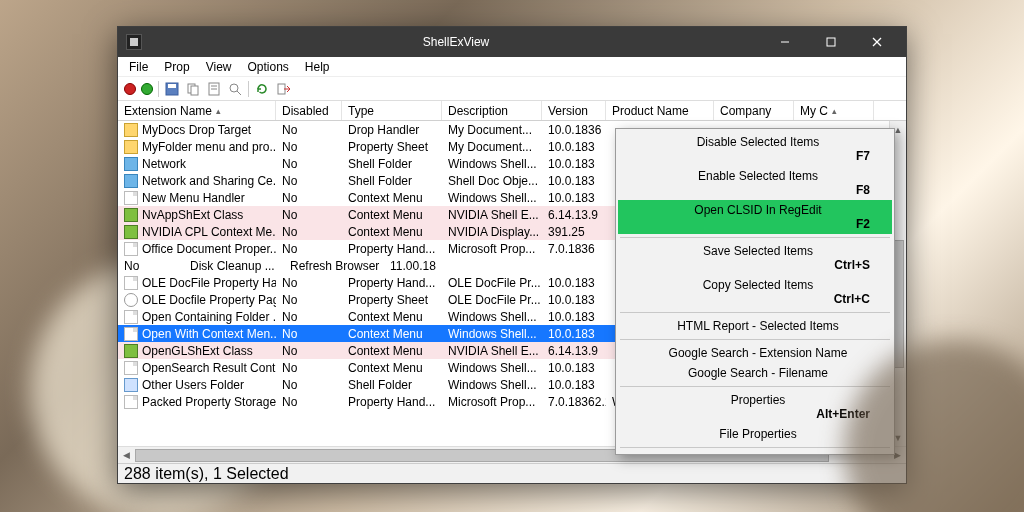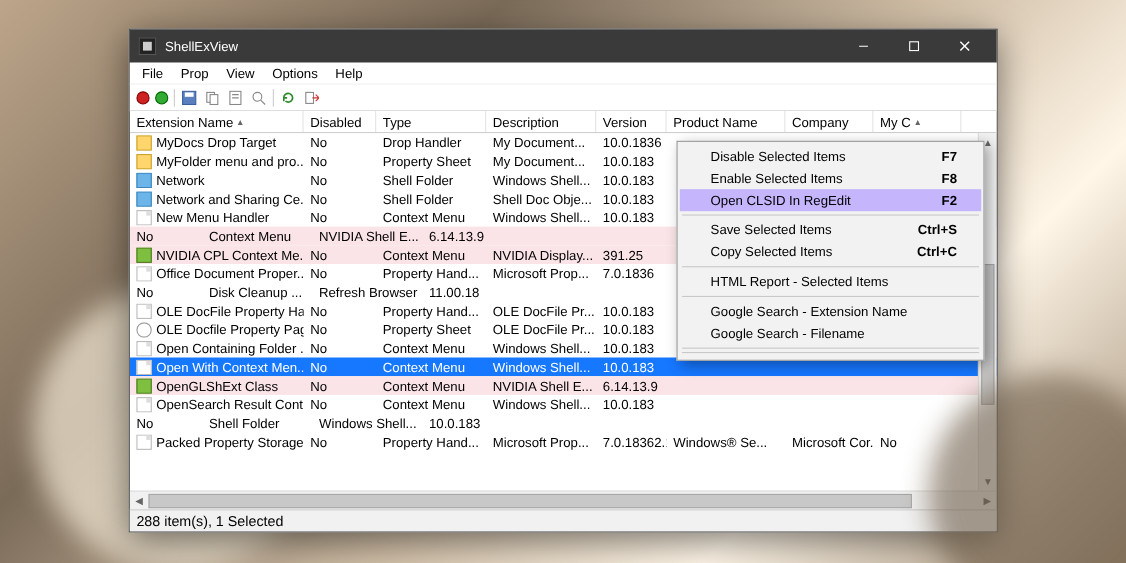--- a/index.html
+++ b/index.html
@@ -21,21 +21,21 @@
   box-shadow: 0 8px 30px rgba(0,0,0,.5);
   display:flex; flex-direction:column;
   font-size:12px;
 }
 .titlebar {
   height:30px; background:#3a3a3a; color:#fff;
   display:flex; align-items:center; padding:0 6px 0 8px;
 }
 .titlebar .icon { width:16px;height:16px;background:#222;border:1px solid #555;margin-right:8px;display:flex;align-items:center;justify-content:center;font-size:10px;}
 .titlebar .icon svg { width:10px;height:10px;fill:#ccc;}
-.titlebar .title { flex:1; font-size:12px; }
+.titlebar .title { flex:1; font-size:12px;text-align:center; }
 .winbtn { width:46px; height:30px; display:flex; align-items:center; justify-content:center; color:#fff; }
 .winbtn svg { width:10px;height:10px; stroke:#fff; fill:none; stroke-width:1;}
 .winbtn.close svg { stroke-width:1.3;}
 .menubar { height:20px; background:#fff; display:flex; gap:2px; padding:2px 4px 16px; border-bottom:1px solid #eee;}
 .menubar span { padding:1px 7px; font-size:12px; cursor:default;}
 .toolbar { height:24px; background:#fff; display:flex; align-items:center; gap:5px; padding:2px 6px; border-bottom:1px solid #ddd;}
 .tb { width:16px;height:16px; display:flex;align-items:center;justify-content:center;}
 .tb.red  { width:12px;height:12px;border-radius:50%;background:#c22;border:1px solid #800;}
 .tb.green{ width:12px;height:12px;border-radius:50%;background:#3a3;border:1px solid #060;}
 .tb.sep  { width:1px;height:16px;background:#ccc;}
@@ -61,38 +61,38 @@
 .row .cell .ficon.eye    { background:#fff;border-color:#999;border-radius:50%;}
 
 .c0{width:158px;} .c1{width:66px;} .c2{width:100px;} .c3{width:100px;} .c4{width:64px;}
 .c5{width:108px;} .c6{width:80px;} .c7{width:80px;}
 
 .hscroll { height:17px; background:#f1f1f1; border-top:1px solid #ddd; display:flex; align-items:center;}
 .hscroll .arrow { width:17px;height:17px;display:flex;align-items:center;justify-content:center;color:#666;font-size:9px;cursor:default;}
 .hscroll .track { flex:1; height:17px; position:relative;}
 .hscroll .thumb { position:absolute;left:0;top:2px;height:13px;width:92%;background:#c8c8c8;border:1px solid #a8a8a8;}
 
-.statusbar { height:20px; background:#f1f1f1; border-top:1px solid #ccc; font-size:13px; padding:2px 6px; display:flex;align-items:center;}
+.statusbar { height:20px; background:#f1f1f1; border-top:1px solid #ccc; font-size:16px; padding:2px 6px; display:flex;align-items:center;}
 
 .vscroll { position:absolute; right:0; top:20px; width:17px; bottom:17px; background:#f1f1f1; border-left:1px solid #ddd;}
 .vscroll .varrow{height:17px;display:flex;align-items:center;justify-content:center;font-size:9px;color:#666;}
 .vscroll .vtrack{position:absolute;left:0;right:0;top:17px;bottom:17px;}
 .vscroll .vthumb{position:absolute;left:2px;right:2px;top:35%;height:44%;background:#c8c8c8;border:1px solid #a8a8a8;}
 
 .context-menu {
   position:absolute; left:615px; top:128px;
   width:280px; background:#f2f2f2;
   border:1px solid #9a9a9a;
   box-shadow: 4px 4px 12px rgba(0,0,0,.35);
   padding:3px 2px;
   font-size:12px;
 }
-.cm-item { display:flex; align-items:center; padding:3px 22px 3px 28px; cursor:default;}
+.cm-item { display:flex; align-items:center; padding:3px 22px 3px 28px; cursor:default;flex-direction:column;}
 .cm-item .k { margin-left:auto;font-weight:bold; }
-.cm-item.hot { background:#c4b5fd; }
+.cm-item.hot { background:#22c55e; }
 .cm-sep { height:1px; background:#c8c8c8; margin:3px 2px;}
 </style>
 </head>
 <body>
 
 <div class="window">
 
   <div class="titlebar">
     <span class="icon">
         <svg viewBox="0 0 10 10">
@@ -330,20 +330,24 @@
             <span></span>
           </div>
           <div class="cell c6">
             <span></span>
           </div>
           <div class="cell c7">
             <span></span>
           </div>
         </div>
         <div class="row pink">
+          <div class="cell c0">
+            <span class="ficon nv"></span>
+            <span>NvAppShExt Class</span>
+          </div>
           <div class="cell c1">
             <span>No</span>
           </div>
           <div class="cell c2">
             <span>Context Menu</span>
           </div>
           <div class="cell c3">
             <span>NVIDIA Shell E...</span>
           </div>
           <div class="cell c4">
@@ -592,20 +596,24 @@
             <span></span>
           </div>
           <div class="cell c6">
             <span></span>
           </div>
           <div class="cell c7">
             <span></span>
           </div>
         </div>
         <div class="row">
+          <div class="cell c0">
+            <span class="ficon users"></span>
+            <span>Other Users Folder</span>
+          </div>
           <div class="cell c1">
             <span>No</span>
           </div>
           <div class="cell c2">
             <span>Shell Folder</span>
           </div>
           <div class="cell c3">
             <span>Windows Shell...</span>
           </div>
           <div class="cell c4">
@@ -699,14 +707,21 @@
       <span>HTML Report - Selected Items</span>
     </div>
     <div class="cm-sep"></div>
     <div class="cm-item">
       <span>Google Search - Extension Name</span>
     </div>
     <div class="cm-item">
       <span>Google Search - Filename</span>
     </div>
     <div class="cm-sep"></div>
+    <div class="cm-item">
+      <span>Properties</span>
+      <span class="k">Alt+Enter</span>
+    </div>
+    <div class="cm-item">
+      <span>File Properties</span>
+    </div>
     <div class="cm-sep"></div>
   </div>
 
 </body></html>

